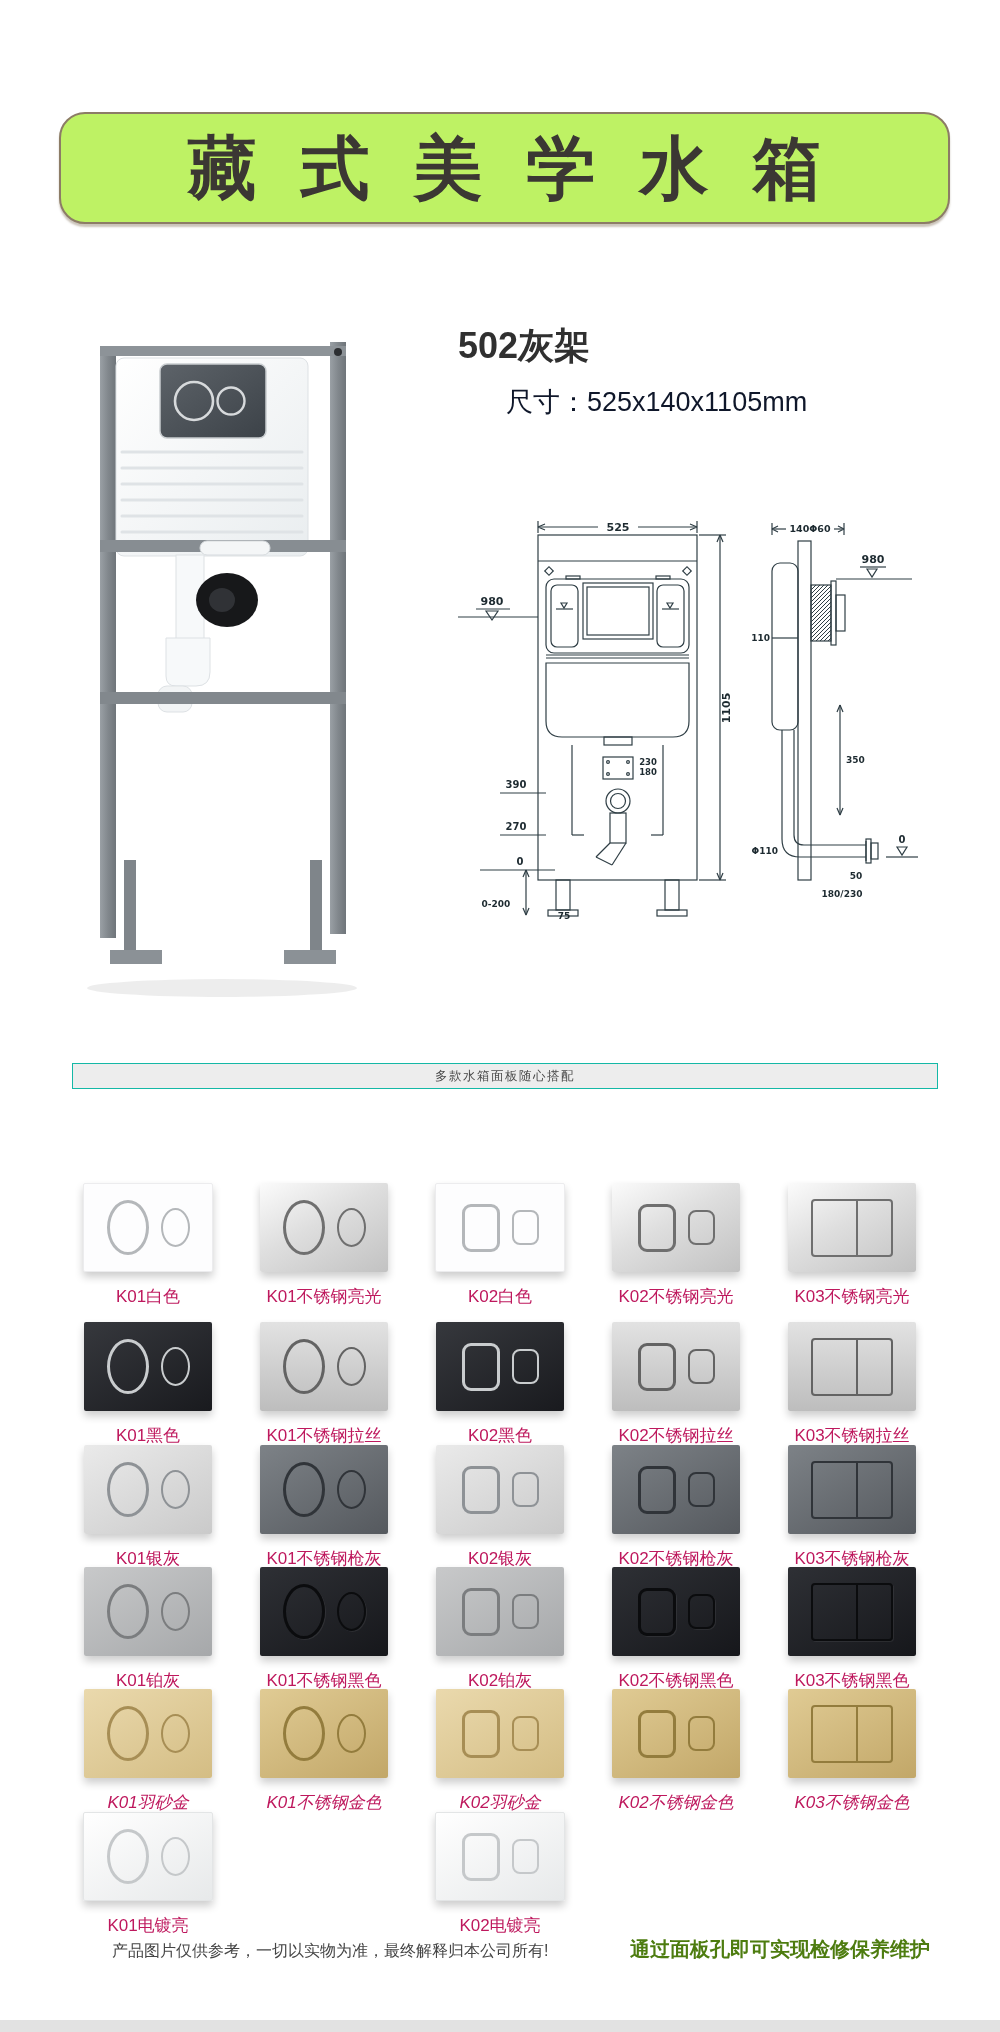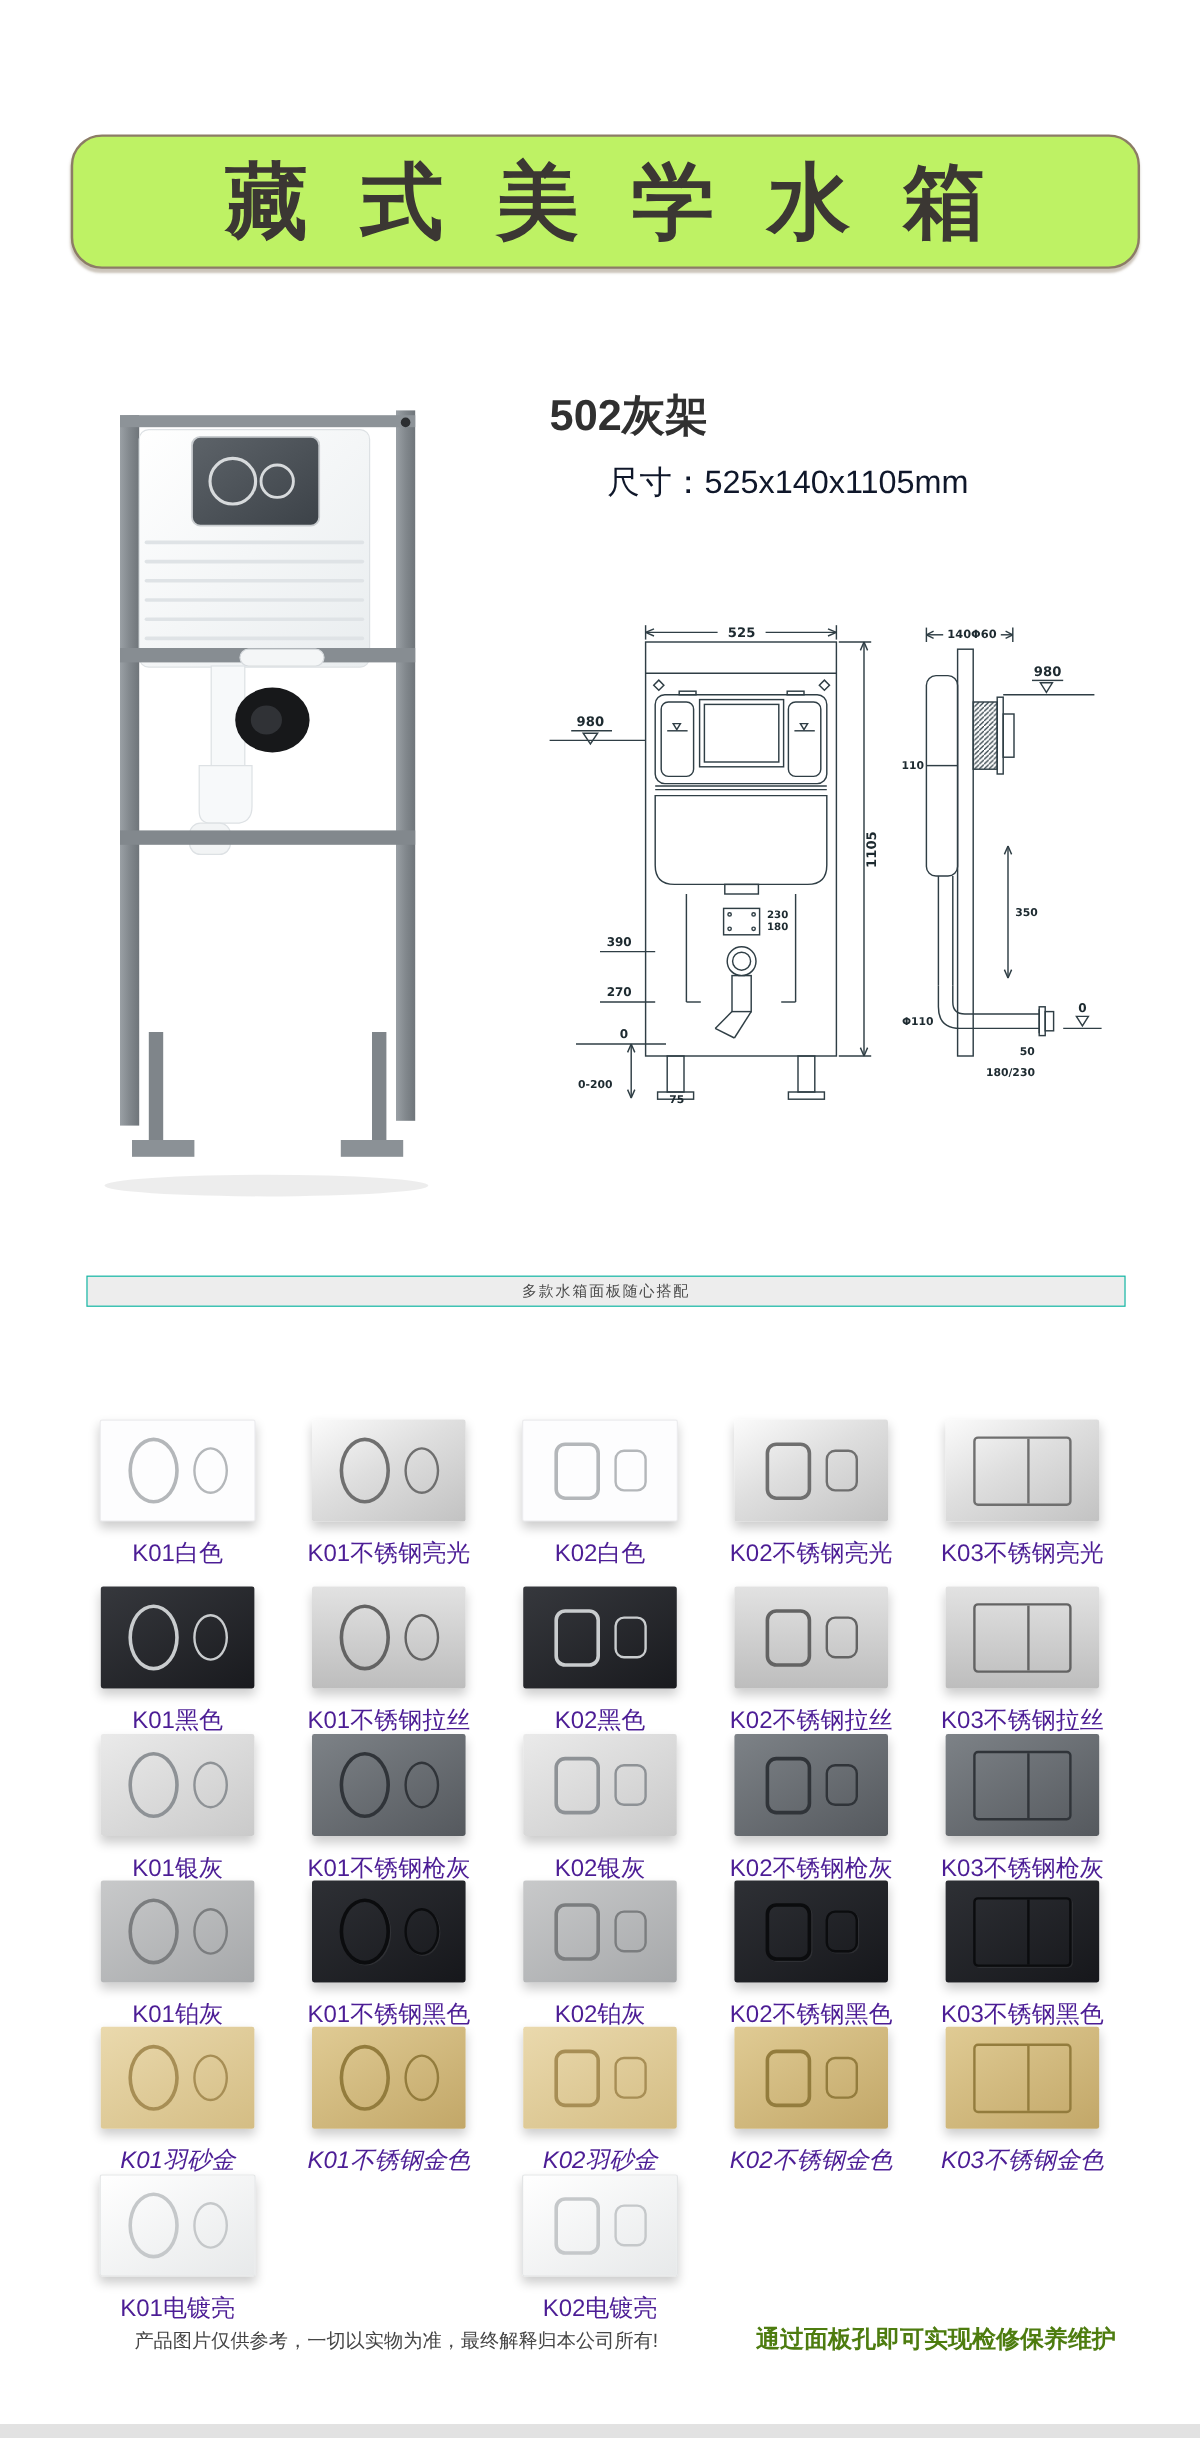--- a/index.html
+++ b/index.html
@@ -28,21 +28,21 @@
     border:1px solid #14b8a6;display:flex;align-items:center;justify-content:center;
     font-size:12.5px;color:#4a4a4a;letter-spacing:1.5px;}
 
   
   #panel-grid{position:absolute;left:60px;top:1183px;width:880px;height:760px;}
   .prow{position:absolute;left:0;width:880px;height:125px;display:flex;}
   .slot{width:176px;display:flex;justify-content:center;}
   .pcell{display:flex;flex-direction:column;align-items:center;}
   .panel{width:128px;height:90px;border-radius:2px;display:flex;align-items:center;
     justify-content:center;gap:12px;box-shadow:0 5px 9px rgba(0,0,0,.20);position:relative;}
-  .plabel{margin-top:13px;font-size:20px;color:#4c1d95;}
+  .plabel{margin-top:13px;font-size:17px;color:#be185d;}
   .b{display:block;border-style:solid;border-color:var(--ring);box-sizing:border-box;}
   .t-K01 .e1{width:42px;height:55px;border-width:3px;border-radius:50%;}
   .t-K01 .e2{width:29px;height:39px;border-width:2.5px;border-radius:50%;}
   .t-K02 .s1{width:38px;height:48px;border-width:3px;border-radius:9px;}
   .t-K02 .s2{width:27px;height:35px;border-width:2.5px;border-radius:8px;}
   .t-K03 .split{width:82px;height:58px;border-width:2px;border-radius:4px;position:relative;}
   .t-K03 .split::after{content:"";position:absolute;left:55%;top:0;bottom:0;width:2px;background:var(--ring);}
 
   .f-white{background:#fdfdfe;--ring:#b4b7ba;border:1px solid #ececee;}
   .f-steelbright{background:linear-gradient(150deg,#fbfbfb 0%,#dedede 45%,#c2c2c2 100%);--ring:#6f6f6f;}

